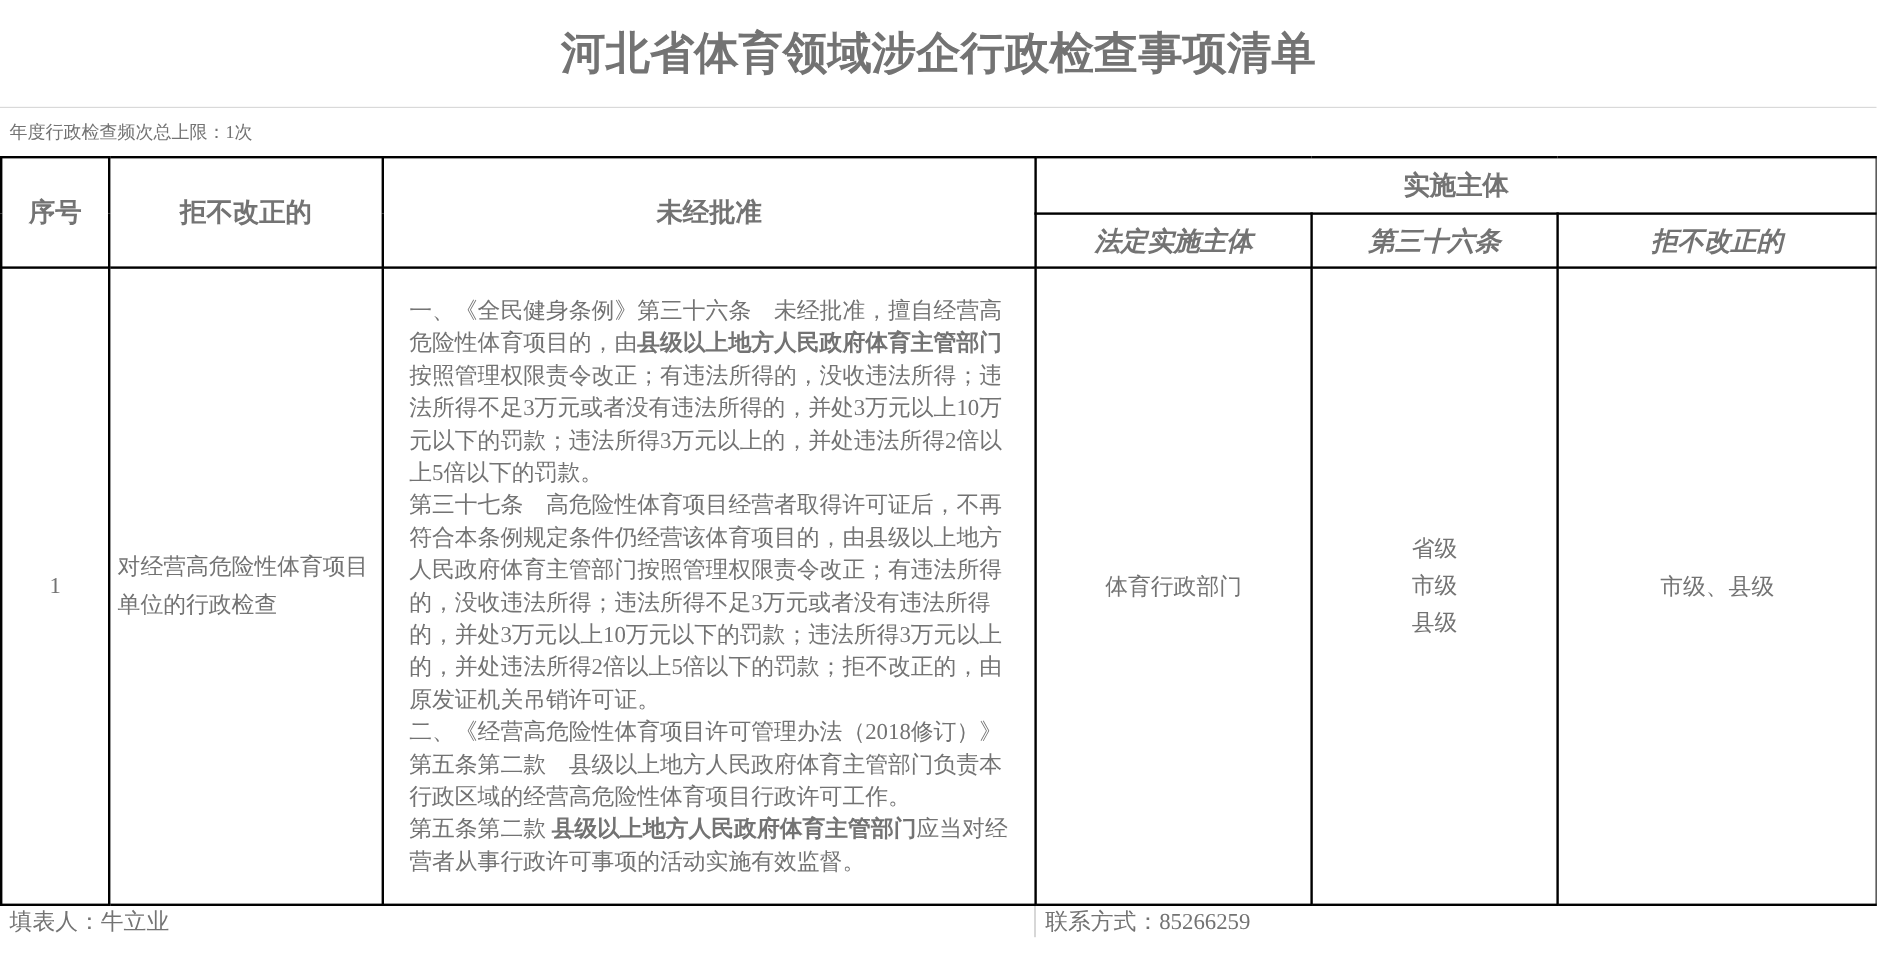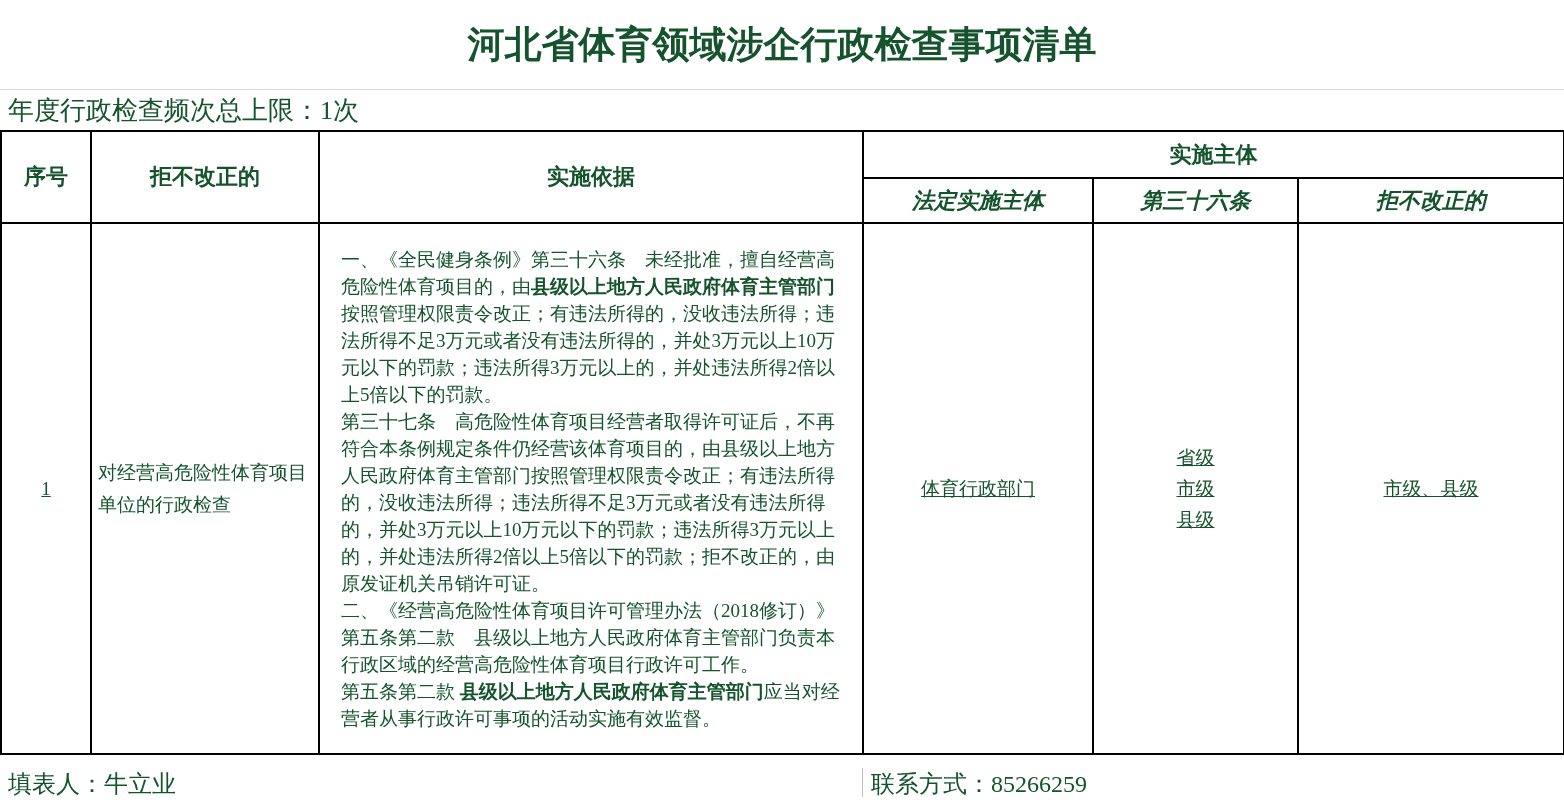--- a/index.html
+++ b/index.html
@@ -1,64 +1,64 @@
 <!DOCTYPE html>
 <html><head>
 <meta charset="utf-8">
 <style>
   html,body { margin:0; padding:0; background:#ffffff; }
   .page {
-    width:1564px; height:797px; background:#ffffff; color:#14532d;
+    width:1564px; height:797px; background:#ffffff; color:#737373;
     font-family:"Liberation Serif","DejaVu Serif",serif;
     position:relative; overflow:hidden; box-sizing:border-box;
   }
   .title-bar {
     height:90px; border-bottom:1px solid #d9d9d9;
     display:flex; align-items:center; justify-content:center; box-sizing:border-box;
   }
   .title {
     margin:0; font-size:37px; font-weight:bold;
     font-family:"Liberation Serif","DejaVu Serif",serif;
   }
   .note-row {
     height:40px; display:flex; align-items:center;
-    padding-left:8px; font-size:26px; box-sizing:border-box;
+    padding-left:8px; font-size:15px; box-sizing:border-box;
   }
   table.items-table {
     border-collapse:collapse; table-layout:fixed; width:1563px;
   }
   .items-table th, .items-table td {
     border:2px solid #000; box-sizing:border-box; overflow:hidden;
   }
   .items-table th {
     font-family:"Liberation Sans","DejaVu Sans",sans-serif;
     font-weight:bold; font-size:22px; text-align:center; vertical-align:middle;
     padding:0;
   }
   tr.hr1 th { height:47px; }
   tr.hr2 th { height:45px;font-style:italic; }
   tr.data-row td {
     height:531px; font-size:19px; vertical-align:middle;
   }
-  td.center { text-align:center;text-decoration:underline; }
+  td.center { text-align:center; }
   td.item-cell { text-align:left; padding:0 6px; line-height:32px;margin-left:41px; }
   td.basis-cell { text-align:left; padding:4px 21px; line-height:27px; }
   td.basis-cell .para { margin:0; }
   td.levels .level-line { line-height:31px; }
   .footer-row {
-    height:46px; display:flex; align-items:flex-end;
-    border-bottom:1px solid #d9d9d9; font-size:24px; box-sizing:border-box;
+    height:46px; display:flex; align-items:flex-start;
+    border-bottom:1px solid #d9d9d9; font-size:19px; box-sizing:border-box;
   }
   .footer-left {
     width:862px; display:flex; align-items:center;
     padding-left:8px; box-sizing:border-box;
   }
   .footer-right {
     flex:1; display:flex; align-items:center;
-    border-left:1px solid #bdbdbd; padding-left:8px; box-sizing:border-box;margin-top:16px;
+    border-left:1px solid #bdbdbd; padding-left:8px; box-sizing:border-box;
   }
   .bold-run { font-weight:bold; }
 </style>
 </head>
 <body>
 
 <div class="page">
 
   <div class="title-bar">
     <h1 class="title">河北省体育领域涉企行政检查事项清单</h1>
@@ -72,21 +72,21 @@
       <col style="width:228px">
       <col style="width:544px">
       <col style="width:230px">
       <col style="width:205px">
       <col style="width:266px">
     </colgroup>
     <thead>
       <tr class="hr1">
         <th rowspan="2">序号</th>
         <th rowspan="2">拒不改正的</th>
-        <th rowspan="2">实施依据</th>
+        <th rowspan="2">未经批准</th>
         <th colspan="3">实施主体</th>
       </tr>
       <tr class="hr2">
         <th>法定实施主体</th>
         <th>第三十六条</th>
         <th>拒不改正的</th>
       </tr>
     </thead>
     <tbody>
       <tr class="data-row">

